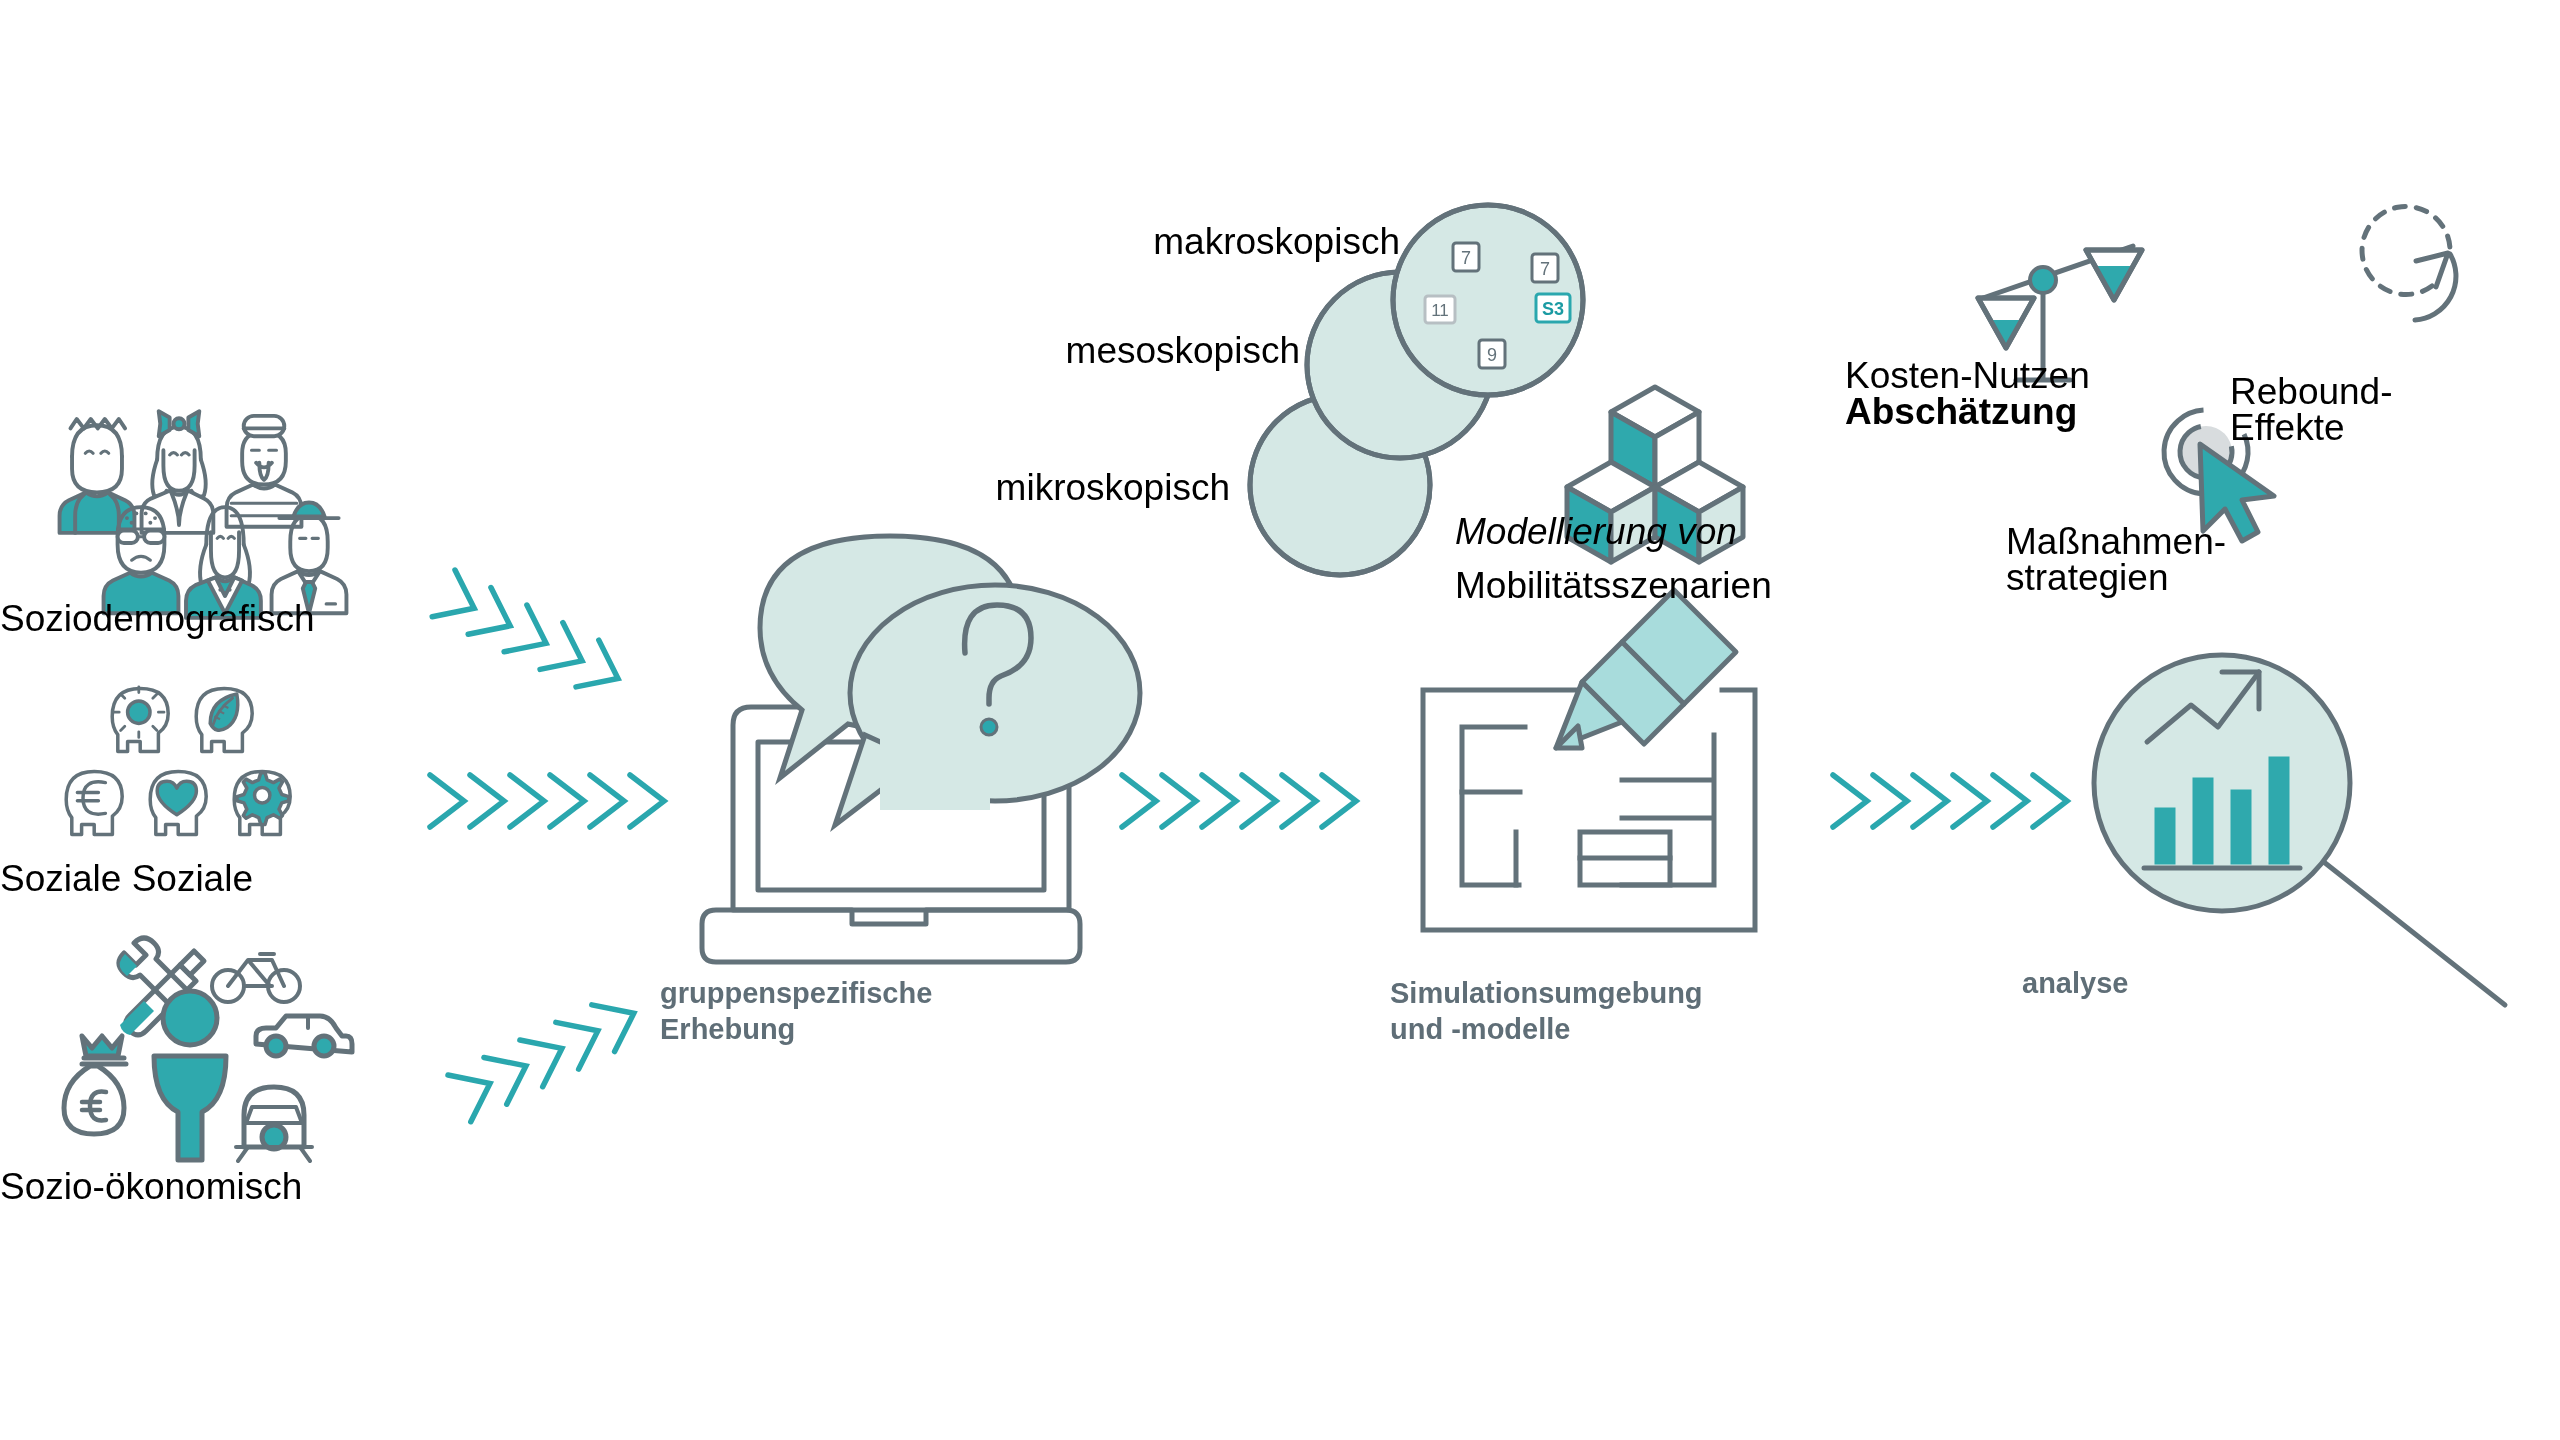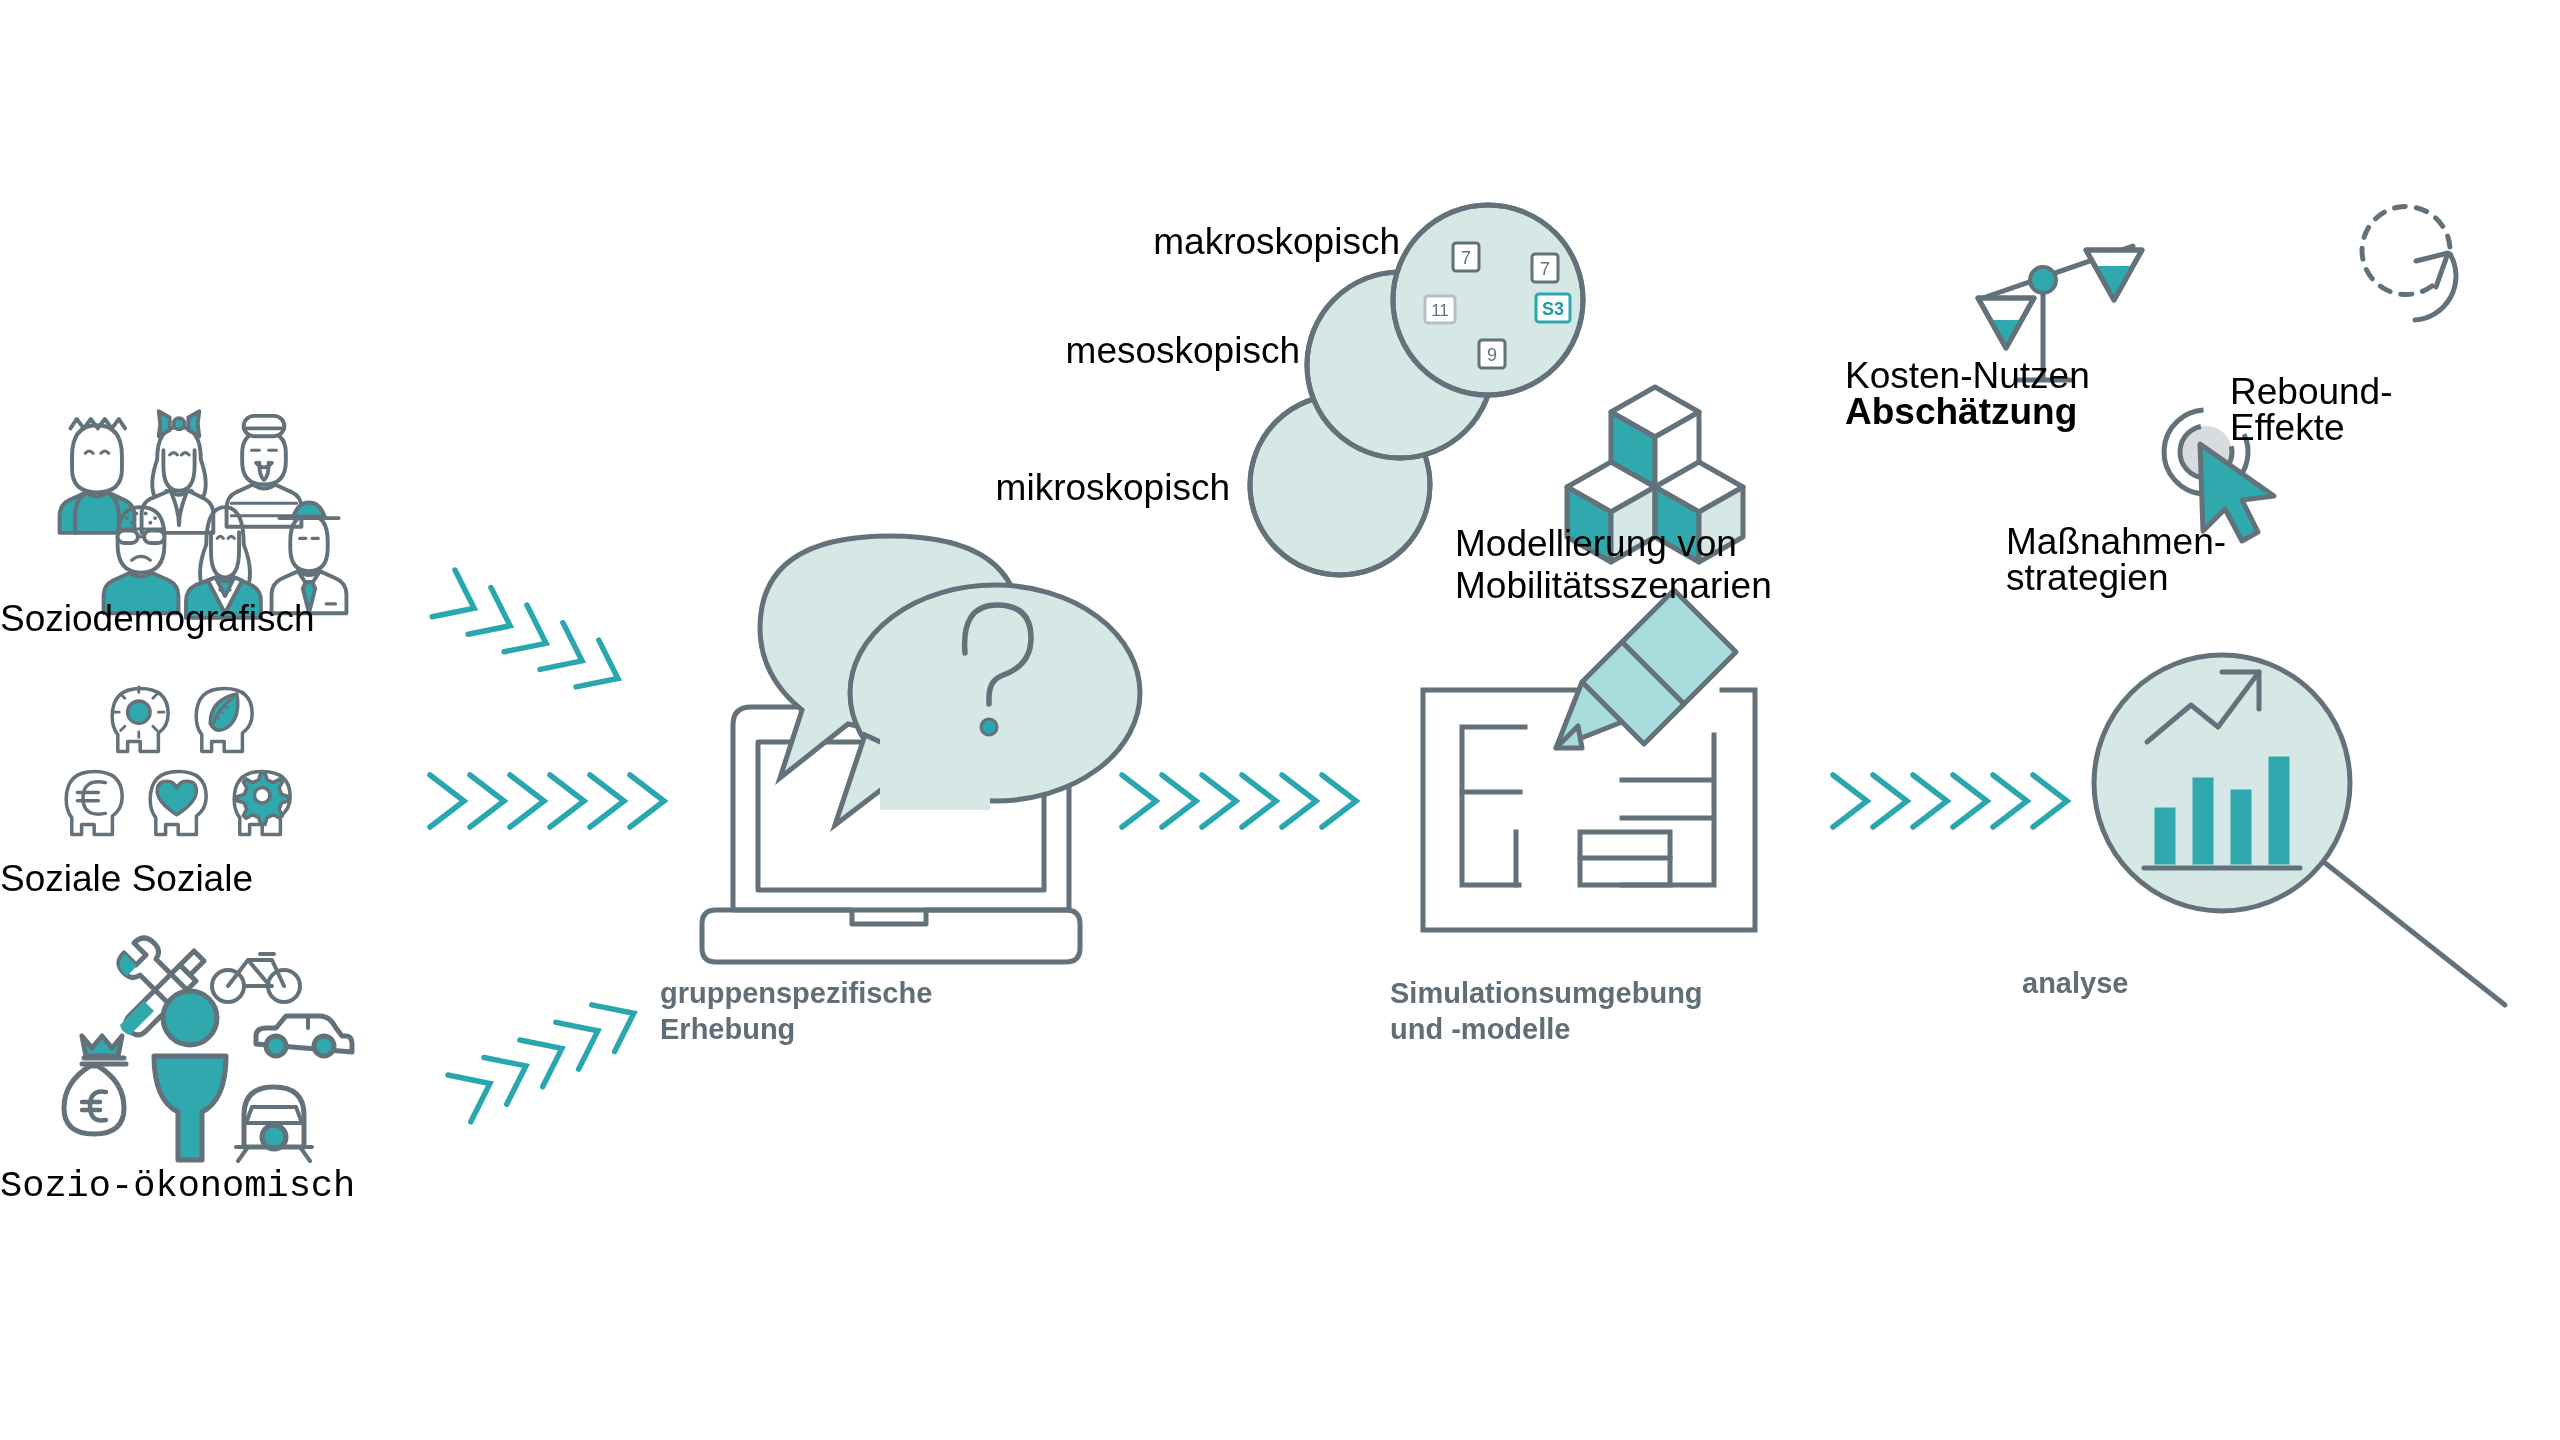--- a/index.html
+++ b/index.html
@@ -480,30 +480,30 @@
       <path d="M2144 868 h156" fill="none" stroke="#63727a" stroke-width="5" stroke-linecap="round"></path>
       <path d="M2147 742 l44 -37 l27 22 l41 -55" fill="none" stroke="#63727a" stroke-width="5" stroke-linecap="round" stroke-linejoin="round"></path>
       <path d="M2222 672 h37 v37" fill="none" stroke="#63727a" stroke-width="5" stroke-linecap="round" stroke-linejoin="round"></path>
     </g>
   </svg>
 
   <div class="lbl lbl-reg" style="left:0px;top:595px;width:475px;">Soziodemografisch</div>
 
   <div class="lbl lbl-reg" style="left:0px;top:855px;width:440px;">Soziale Soziale</div>
 
-  <div class="lbl lbl-reg" style="left:0px;top:1163px;width:470px;font-family:Liberation Mono, monospace;">Sozio-ökonomisch</div>
+  <div class="lbl lbl-reg" style="left:0px;top:1163px;width:470px;">Sozio-ökonomisch</div>
 
   <div class="lbl lbl-bold" style="left:660px;top:975px;width:400px;">gruppenspezifische</div>
   <div class="lbl lbl-bold" style="left:660px;top:1011px;width:400px;">Erhebung</div>
 
   <div class="lbl lbl-reg lbl-right" style="left:900px;top:218px;width:500px;">makroskopisch</div>
   <div class="lbl lbl-reg lbl-right" style="left:800px;top:327px;width:500px;">mesoskopisch</div>
   <div class="lbl lbl-reg lbl-right" style="left:730px;top:464px;width:500px;">mikroskopisch</div>
 
-  <div class="lbl lbl-reg" style="left:1455px;top:520px;width:400px;">Modellierung von</div>
+  <div class="lbl lbl-reg" style="left:1455px;top:508px;width:400px;font-style:italic;">Modellierung von</div>
   <div class="lbl lbl-reg" style="left:1455px;top:562px;width:400px;">Mobilitätsszenarien</div>
 
   <div class="lbl lbl-bold" style="left:1390px;top:975px;width:400px;">Simulationsumgebung</div>
   <div class="lbl lbl-bold" style="left:1390px;top:1011px;width:400px;">und -modelle</div>
 
   <div class="lbl lbl-reg" style="left:1845px;top:352px;width:440px;">Kosten-Nutzen</div>
   <div class="lbl lbl-reg" style="left:1845px;top:388px;width:440px;font-weight:bold;">Abschätzung</div>
 
   <div class="lbl lbl-reg" style="left:2230px;top:368px;width:420px;">Rebound-</div>
   <div class="lbl lbl-reg" style="left:2230px;top:404px;width:420px;">Effekte</div>

